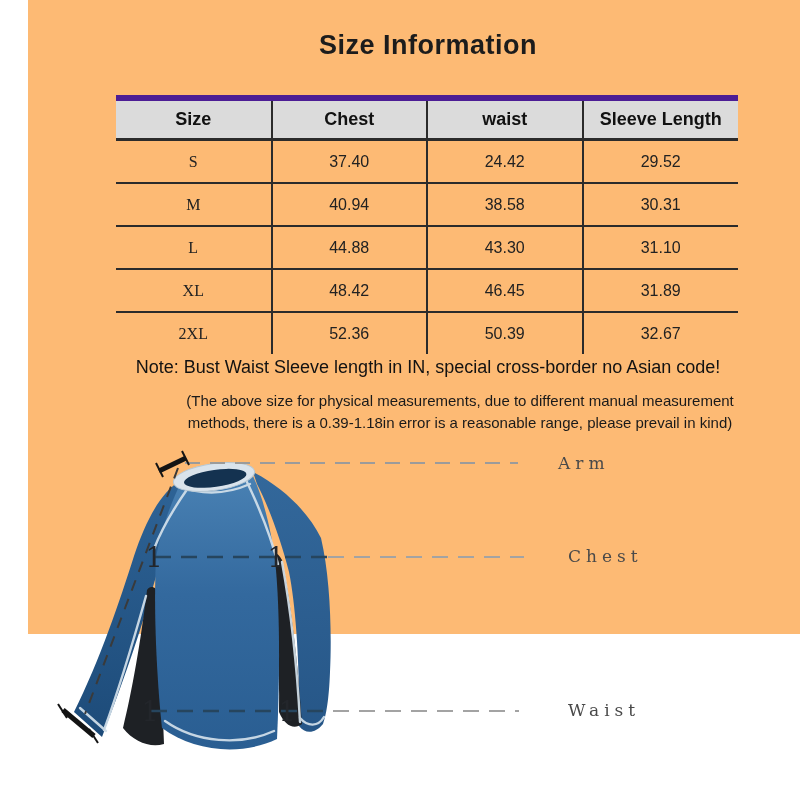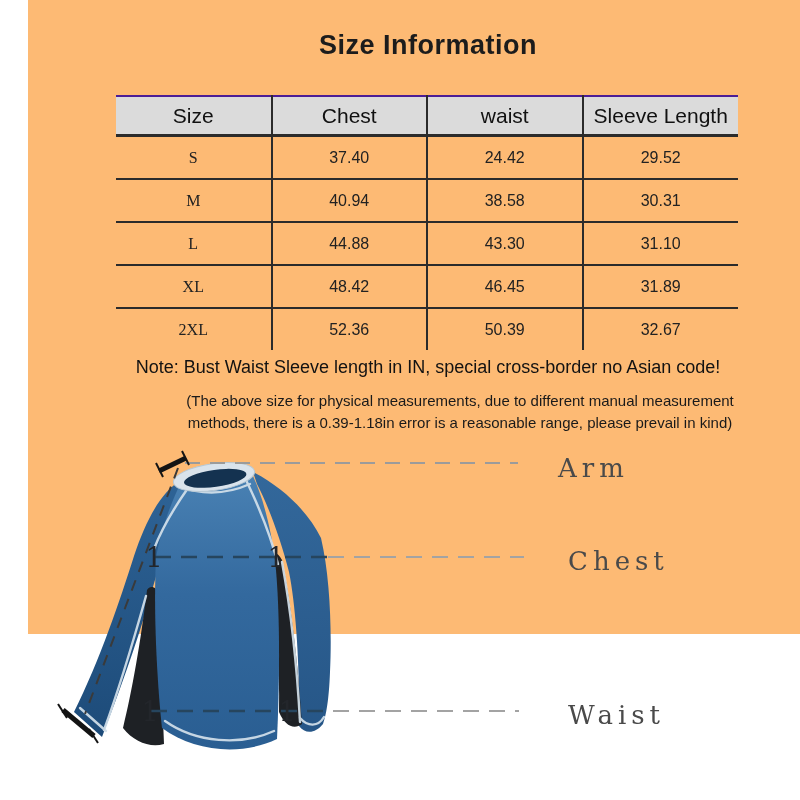--- a/index.html
+++ b/index.html
@@ -19,22 +19,22 @@
   }
 
   table.size-table {
     position: absolute; left: 88px; top: 95px; width: 622px;
     border-collapse: collapse; table-layout: fixed;
     text-align: center;
   }
   table.size-table th {
     background: #dbdbdb;
     height: 35px;
-    font-size: 21px; font-weight: 400; color: #111;
-    border-top: 2px solid #4c1d95;
+    font-size: 18px; font-weight: 700; color: #111;
+    border-top: 6px solid #4c1d95;
     border-bottom: 3px solid #2b2b2b;
   }
   table.size-table th:not(:last-child),
   table.size-table td:not(:last-child) {
     border-right: 2px solid #2b2b2b;
   }
   table.size-table td {
     height: 39px;
     font-size: 16px; color: #222;
     border-bottom: 2px solid #2b2b2b;
@@ -54,21 +54,21 @@
     text-align: center; font-size: 15px; color: #1a1a1a; padding-left: 32px;
   }
   .note-2 { top: 392px; }
   .note-3 { top: 414px; }
 
   svg.diagram { position: absolute; left: 0; top: 0; width: 800px; height: 800px; }
 
   .measure-label {
     position: absolute;
     font-family: "DejaVu Serif", serif;
-    font-size: 26px; font-weight: 400;
+    font-size: 17px; font-weight: 400;
     letter-spacing: 5px; color: #4a4a4a;
     white-space: nowrap;
   }
   .lbl-arm   { left: 530px; top: 453px; }
   .lbl-chest { left: 540px; top: 546px; }
   .lbl-waist { left: 540px; top: 700px; }
 
   .marker-one {
     font-family: "DejaVu Serif", serif;
     font-size: 27px; fill: #23262b;

